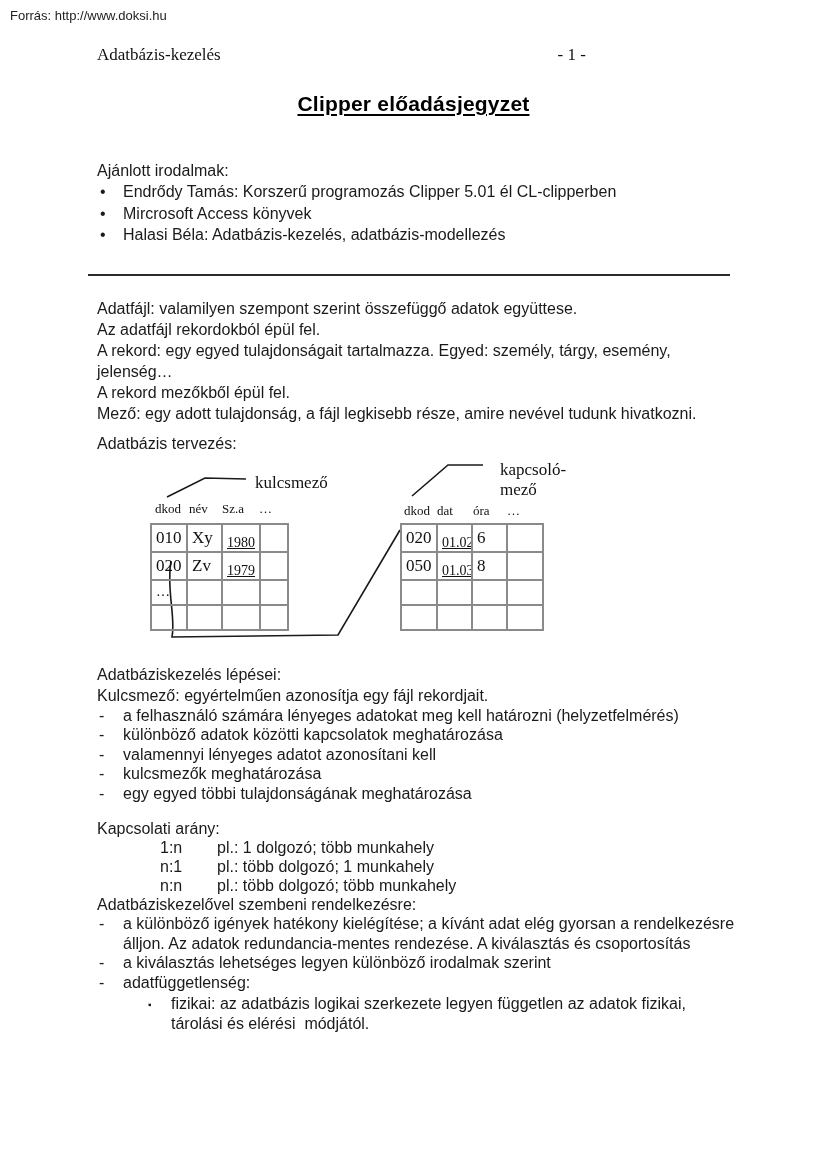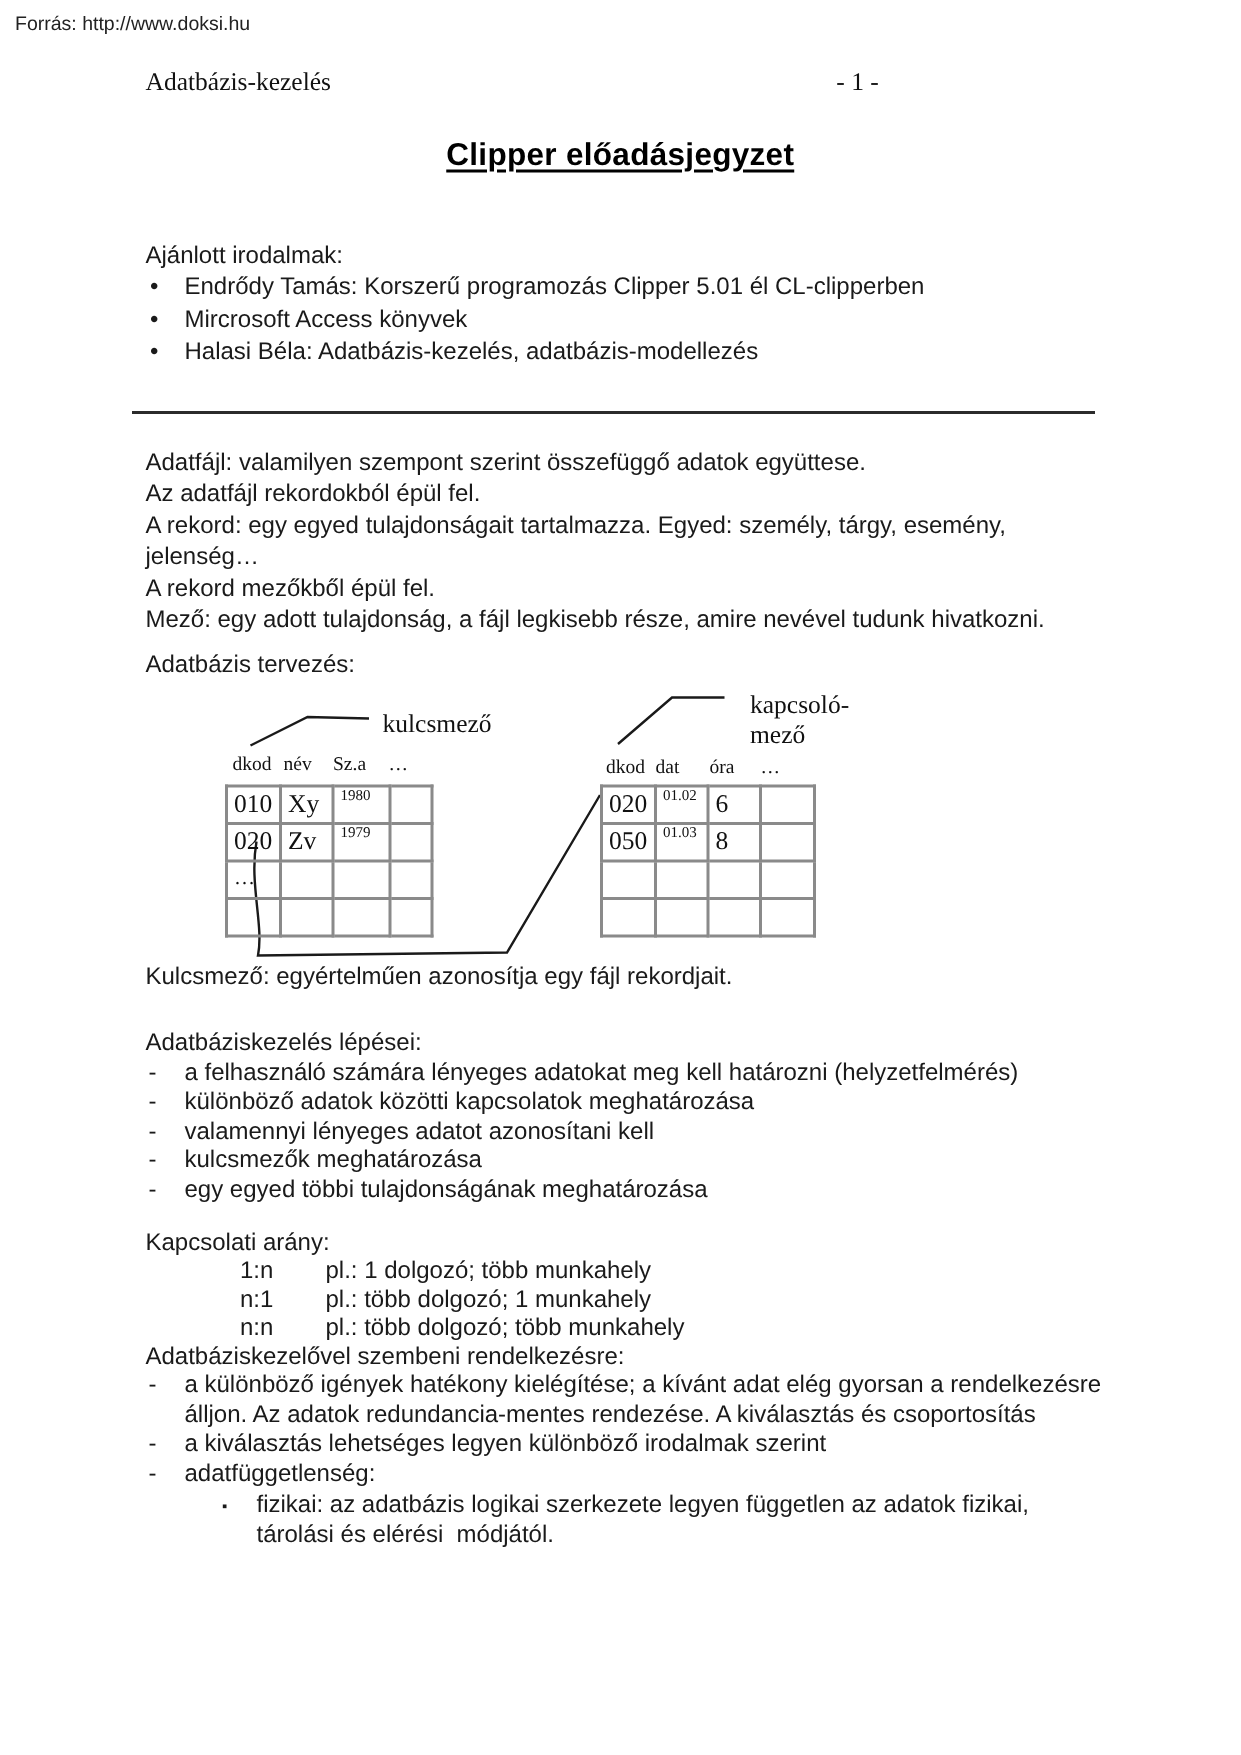--- a/index.html
+++ b/index.html
@@ -30,21 +30,21 @@
   .rule { margin:28px 0 0 88px; width:642px; border-top:2px solid #2b2b2b; height:0; }
   .defs { margin-top:22px; }
   .def-line { font-size:16px; line-height:21px; }
   .mt-design { margin-top:9px; }
 
   .diagram { position:relative; height:187px; width:827px; }
   .dlabel { position:absolute; font-family:"Liberation Serif", serif; font-size:17px; color:#111; }
   .chead  { position:absolute; font-family:"Liberation Serif", serif; font-size:13px; color:#111; }
   .dt { position:absolute; border-collapse:collapse; table-layout:fixed; font-family:"Liberation Serif", serif; background:transparent; }
   .dt td { border:2px solid #8a8a8a; height:25px; padding:0 0 0 4px; font-size:17px; color:#111; vertical-align:middle; overflow:hidden; white-space:nowrap; }
-  .dt td.sm { font-size:10px; vertical-align:top; padding-top:0; }
+  .dt td.sm { font-size:14px; vertical-align:top; padding-top:10px;text-decoration:underline; }
   .lines { position:absolute; left:0; top:0; pointer-events:none; }
 
   .caption { font-size:16px; line-height:21px; }
   .mt-steps { margin-top:23px; }
   .dash-li { display:flex; font-size:16px; line-height:19.5px; }
   .dash-li .b { width:26px; padding-left:2px; flex:none; }
   .dash-li .t { flex:1; }
   .mt-ratio { margin-top:16px; line-height:19px; }
   .ratio-row { display:flex; margin-left:63px; font-size:16px; line-height:19px; }
   .ratio-row .rv { width:57px; flex:none; }
@@ -182,23 +182,23 @@
       <tr>
         <td></td>
         <td></td>
         <td></td>
         <td></td>
       </tr>
     </tbody>
       </table>
   </div>
 
+  <div class="ind mt-steps sec-heading">Adatbáziskezelés lépései:</div>
+
   <div class="ind caption">Kulcsmező: egyértelműen azonosítja egy fájl rekordjait.</div>
-
-  <div class="ind mt-steps sec-heading">Adatbáziskezelés lépései:</div>
   <div class="ind">
     <div class="dash-li">
       <span class="b">-</span>
       <span class="t">a felhasználó számára lényeges adatokat meg kell határozni (helyzetfelmérés)</span>
     </div>
     <div class="dash-li">
       <span class="b">-</span>
       <span class="t">különböző adatok közötti kapcsolatok meghatározása</span>
     </div>
     <div class="dash-li">

